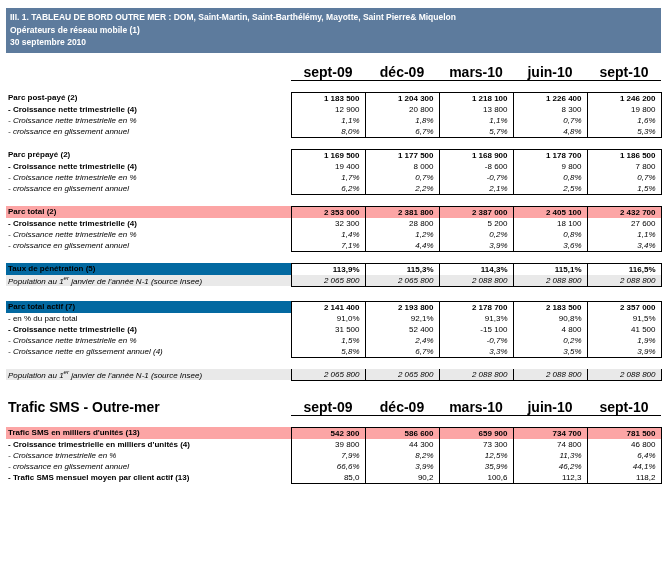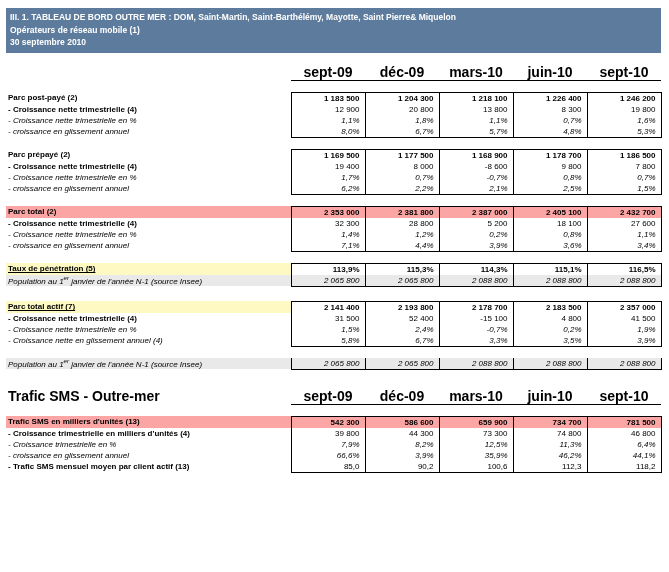--- a/index.html
+++ b/index.html
@@ -74,21 +74,21 @@
   }
   .lbl-b { font-weight: bold; }
   .lbl-i { font-style: italic; }
 
   
   .bx { border-left: 1.4px solid #000; border-right: 1.4px solid #000; }
   .bx-top { border-top: 1.4px solid #000; }
   .bx-bot { border-bottom: 1.4px solid #000; }
 
   .green { background: #fca5a5; }
-  .blue  { background: #fef9c3; text-decoration: underline; }
+  .blue  { background: #0369a1; }
   .grey  { background: #e9e9e9; }
   .sup { font-size: 6px; vertical-align: super; }
 </style>
 </head>
 <body>
 
 <div class="page">
 
   <div class="title-block">
     <div>III. 1. TABLEAU DE BORD OUTRE MER : DOM, Saint-Martin, Saint-Barthélémy, Mayotte, Saint Pierre&amp; Miquelon</div>
@@ -258,20 +258,28 @@
 
       <tr>
         <td class="lbl lbl-b blue">Parc total actif (7)</td>
         <td class="num num-b bx bx-top">2 141 400</td>
         <td class="num num-b bx bx-top">2 193 800</td>
         <td class="num num-b bx bx-top">2 178 700</td>
         <td class="num num-b bx bx-top">2 183 500</td>
         <td class="num num-b bx bx-top">2 357 000</td>
       </tr>
       <tr>
+        <td class="lbl">- en % du parc total</td>
+        <td class="num bx">91,0%</td>
+        <td class="num bx">92,1%</td>
+        <td class="num bx">91,3%</td>
+        <td class="num bx">90,8%</td>
+        <td class="num bx">91,5%</td>
+      </tr>
+      <tr>
         <td class="lbl lbl-b">- Croissance nette trimestrielle (4)</td>
         <td class="num bx">31 500</td>
         <td class="num bx">52 400</td>
         <td class="num bx">-15 100</td>
         <td class="num bx">4 800</td>
         <td class="num bx">41 500</td>
       </tr>
       <tr>
         <td class="lbl lbl-i">- Croissance nette trimestrielle en %</td>
         <td class="num ital bx">1,5%</td>

